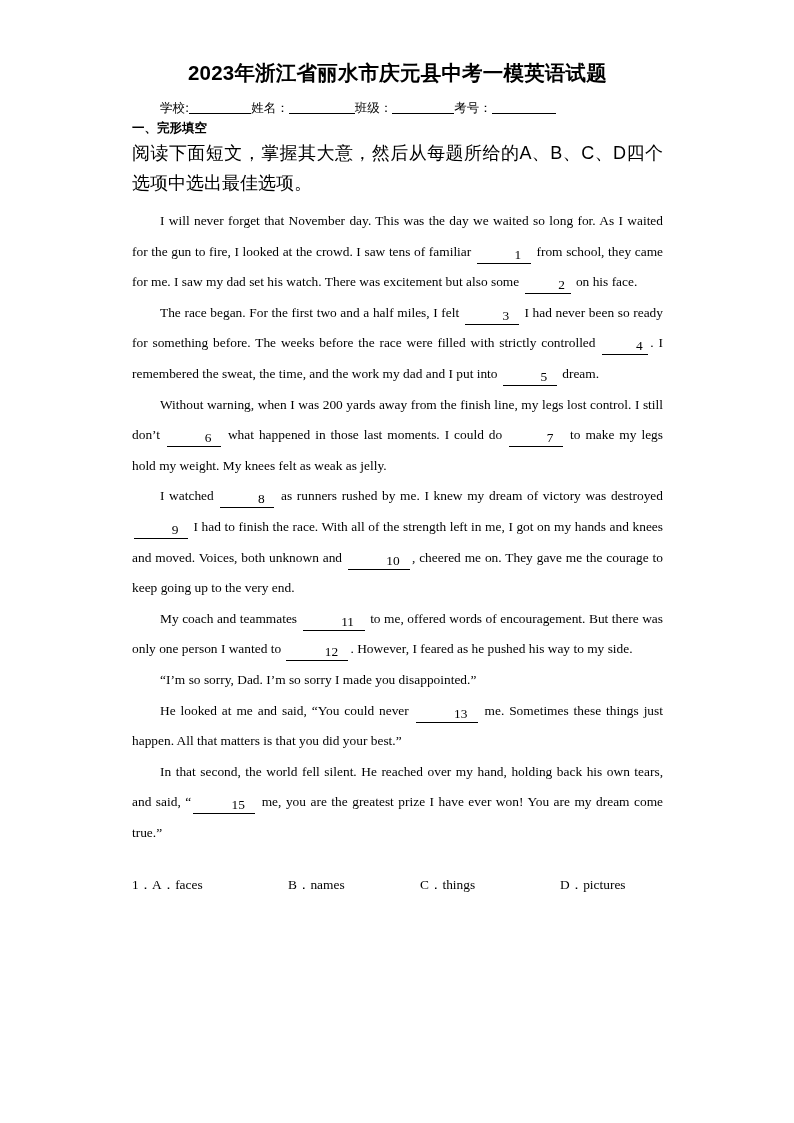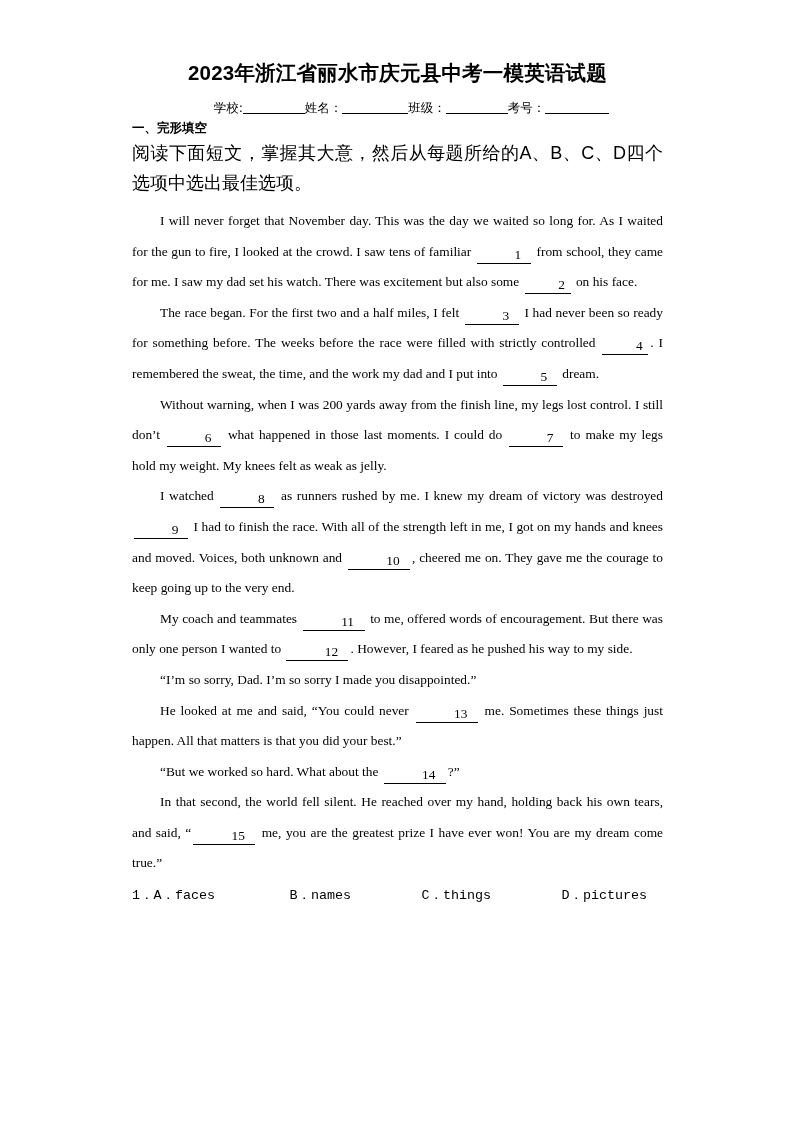--- a/index.html
+++ b/index.html
@@ -34,21 +34,20 @@
     padding-top: 60px;
     white-space: nowrap;
   }
 
   
   .id-line {
     margin-top: 12px;
     font-family: "DejaVu Sans", "Liberation Sans", sans-serif;
     font-size: 12.5px;
     line-height: 20px;
-    text-align: center;
     white-space: nowrap;
     padding-left: 28px;
   }
   .id-field {
     display: inline;
   }
   .id-label { display: inline; }
   .id-rule {
     display: inline-block;
     border-bottom: 1.1px solid #000;
@@ -102,22 +101,22 @@
     height: 16px;
     vertical-align: -3px;
     margin: 0 2px;
   }
   .blank-sm { width: 46px; }
   .blank-md { width: 54px; }
   .blank-lg { width: 62px; }
 
   
   .options-row {
-    margin-top: 6px;
-    font-family: Liberation Mono, monospace;
+    margin-top: 26px;
+    font-family: Liberation Serif, serif;
     font-size: 13.4px;
     line-height: 22px;
     white-space: nowrap;
   }
   .opt {
     display: inline-block;
   }
   .opt-num { margin-right: 0px; }
   .opt-a { width: 136px; }
   .opt-b { width: 132px; }
@@ -140,19 +139,18 @@
   <div class="instruction">阅读下面短文，掌握其大意，然后从每题所给的A、B、C、D四个选项中选出最佳选项。</div>
 
   <div class="passage">
       <p class="para"><span>I will never forget that November day. This was the day we waited so long for. As I waited for the gun to fire, I looked at the crowd. I saw tens of familiar </span><span class="blank blank-md">1</span><span> from school, they came for me. I saw my dad set his watch. There was excitement but also some </span><span class="blank blank-sm">2</span><span> on his face.</span></p>
       <p class="para"><span>The race began. For the first two and a half miles, I felt </span><span class="blank blank-md">3</span><span> I had never been so ready for something before. The weeks before the race were filled with strictly controlled </span><span class="blank blank-sm">4</span><span>. I remembered the sweat, the time, and the work my dad and I put into </span><span class="blank blank-md">5</span><span> dream.</span></p>
       <p class="para"><span>Without warning, when I was 200 yards away from the finish line, my legs lost control. I still don’t </span><span class="blank blank-md">6</span><span> what happened in those last moments. I could do </span><span class="blank blank-md">7</span><span> to make my legs hold my weight. My knees felt as weak as jelly.</span></p>
       <p class="para"><span>I watched </span><span class="blank blank-md">8</span><span> as runners rushed by me. I knew my dream of victory was destroyed </span><span class="blank blank-md">9</span><span> I had to finish the race. With all of the strength left in me, I got on my hands and knees and moved. Voices, both unknown and </span><span class="blank blank-lg">10</span><span>, cheered me on. They gave me the courage to keep going up to the very end.</span></p>
       <p class="para"><span>My coach and teammates </span><span class="blank blank-lg">11</span><span> to me, offered words of encouragement. But there was only one person I wanted to </span><span class="blank blank-lg">12</span><span>. However, I feared as he pushed his way to my side.</span></p>
       <p class="para"><span>“I’m so sorry, Dad. I’m so sorry I made you disappointed.”</span></p>
       <p class="para"><span>He looked at me and said, “You could never </span><span class="blank blank-lg">13</span><span> me. Sometimes these things just happen. All that matters is that you did your best.”</span></p>
-      <p class="para"><span>“But we worked so hard. What about the </span><span class="blank blank-lg">14</span><span>?”</span></p>
       <p class="para"><span>In that second, the world fell silent. He reached over my hand, holding back his own tears, and said, “</span><span class="blank blank-lg">15</span><span> me, you are the greatest prize I have ever won! You are my dream come true.”</span></p>
     </div>
 
   <div class="options-row"><span class="opt opt-num">1．</span><span class="opt opt-a"><span>A．</span><span>faces</span></span><span class="opt opt-b"><span>B．</span><span>names</span></span><span class="opt opt-c"><span>C．</span><span>things</span></span><span class="opt opt-d"><span>D．</span><span>pictures</span></span></div>
 
 </div>
 
 </body></html>

